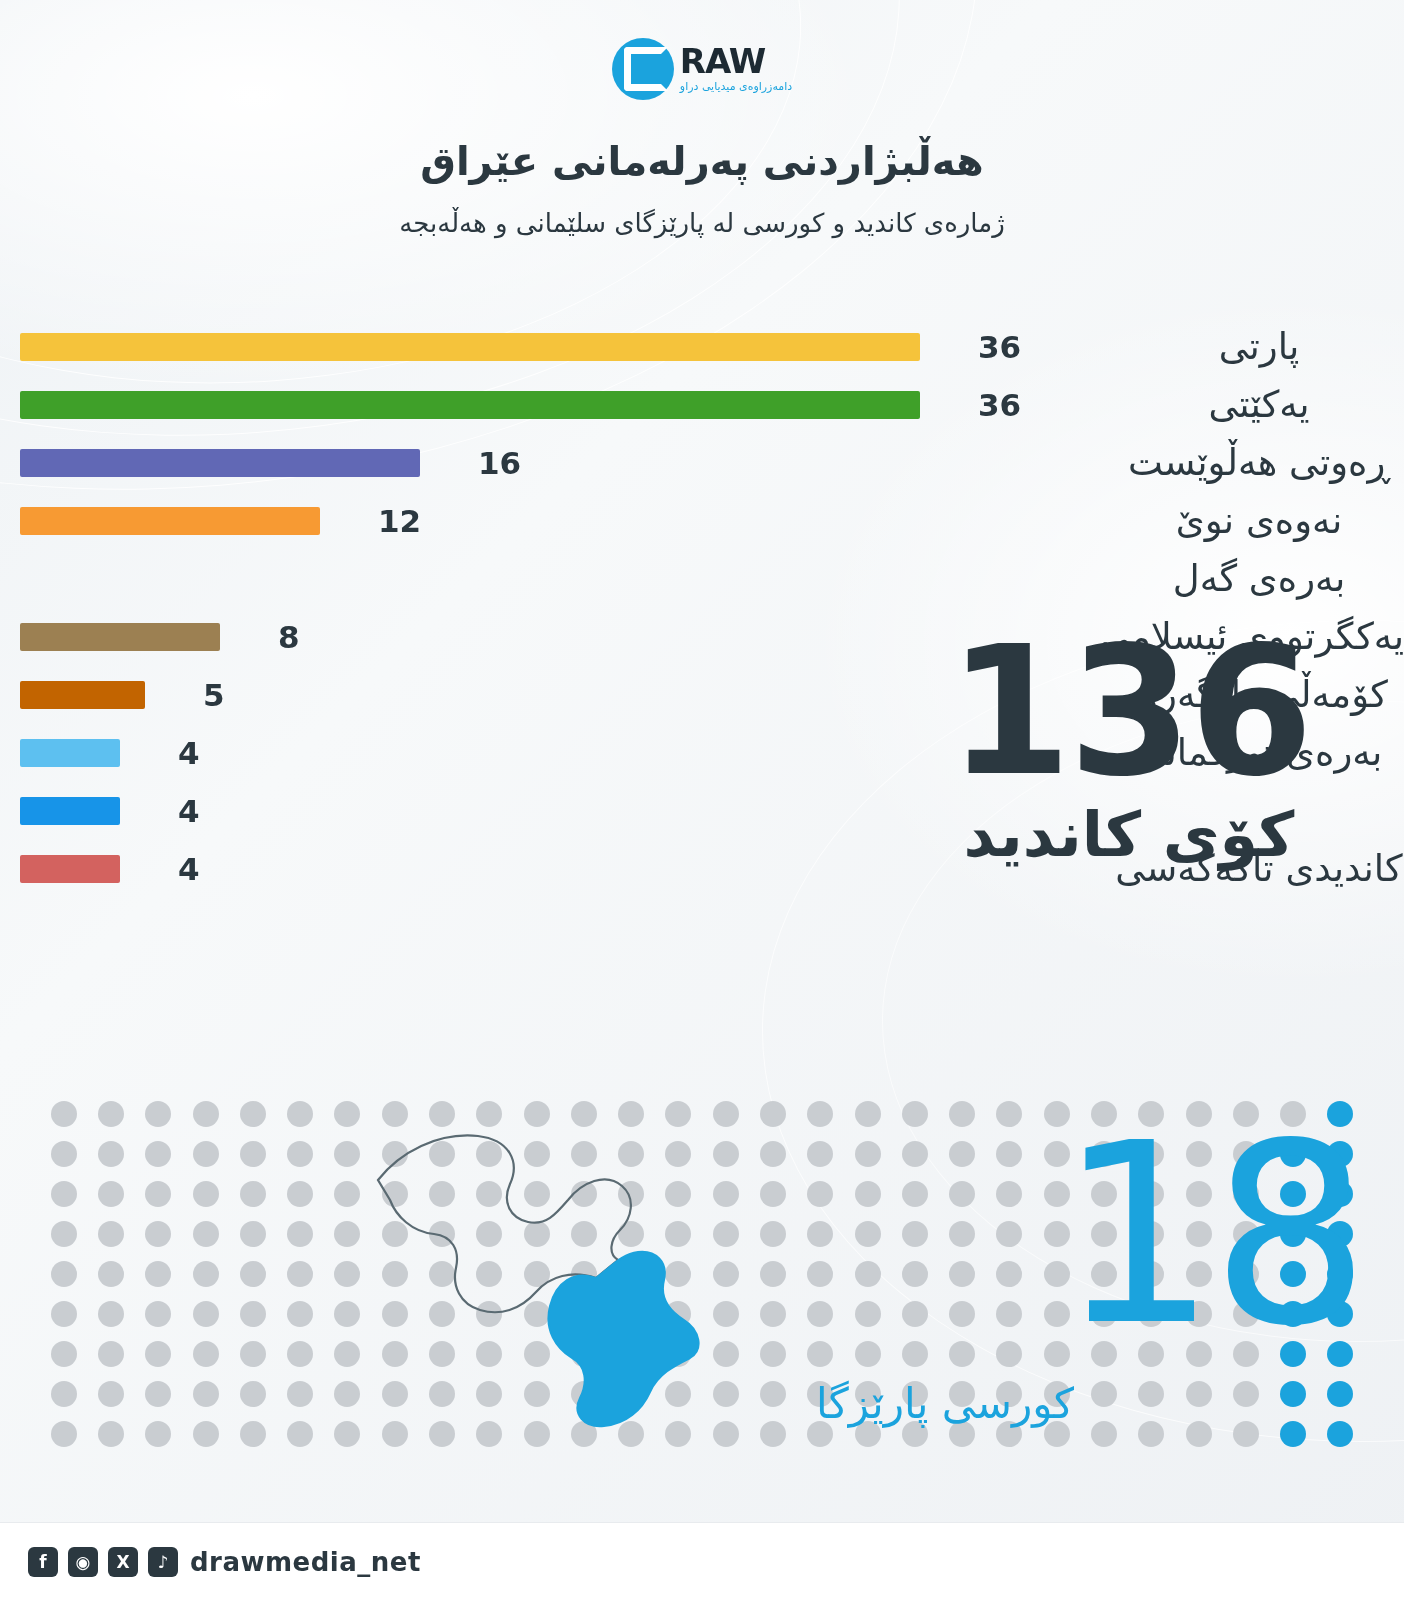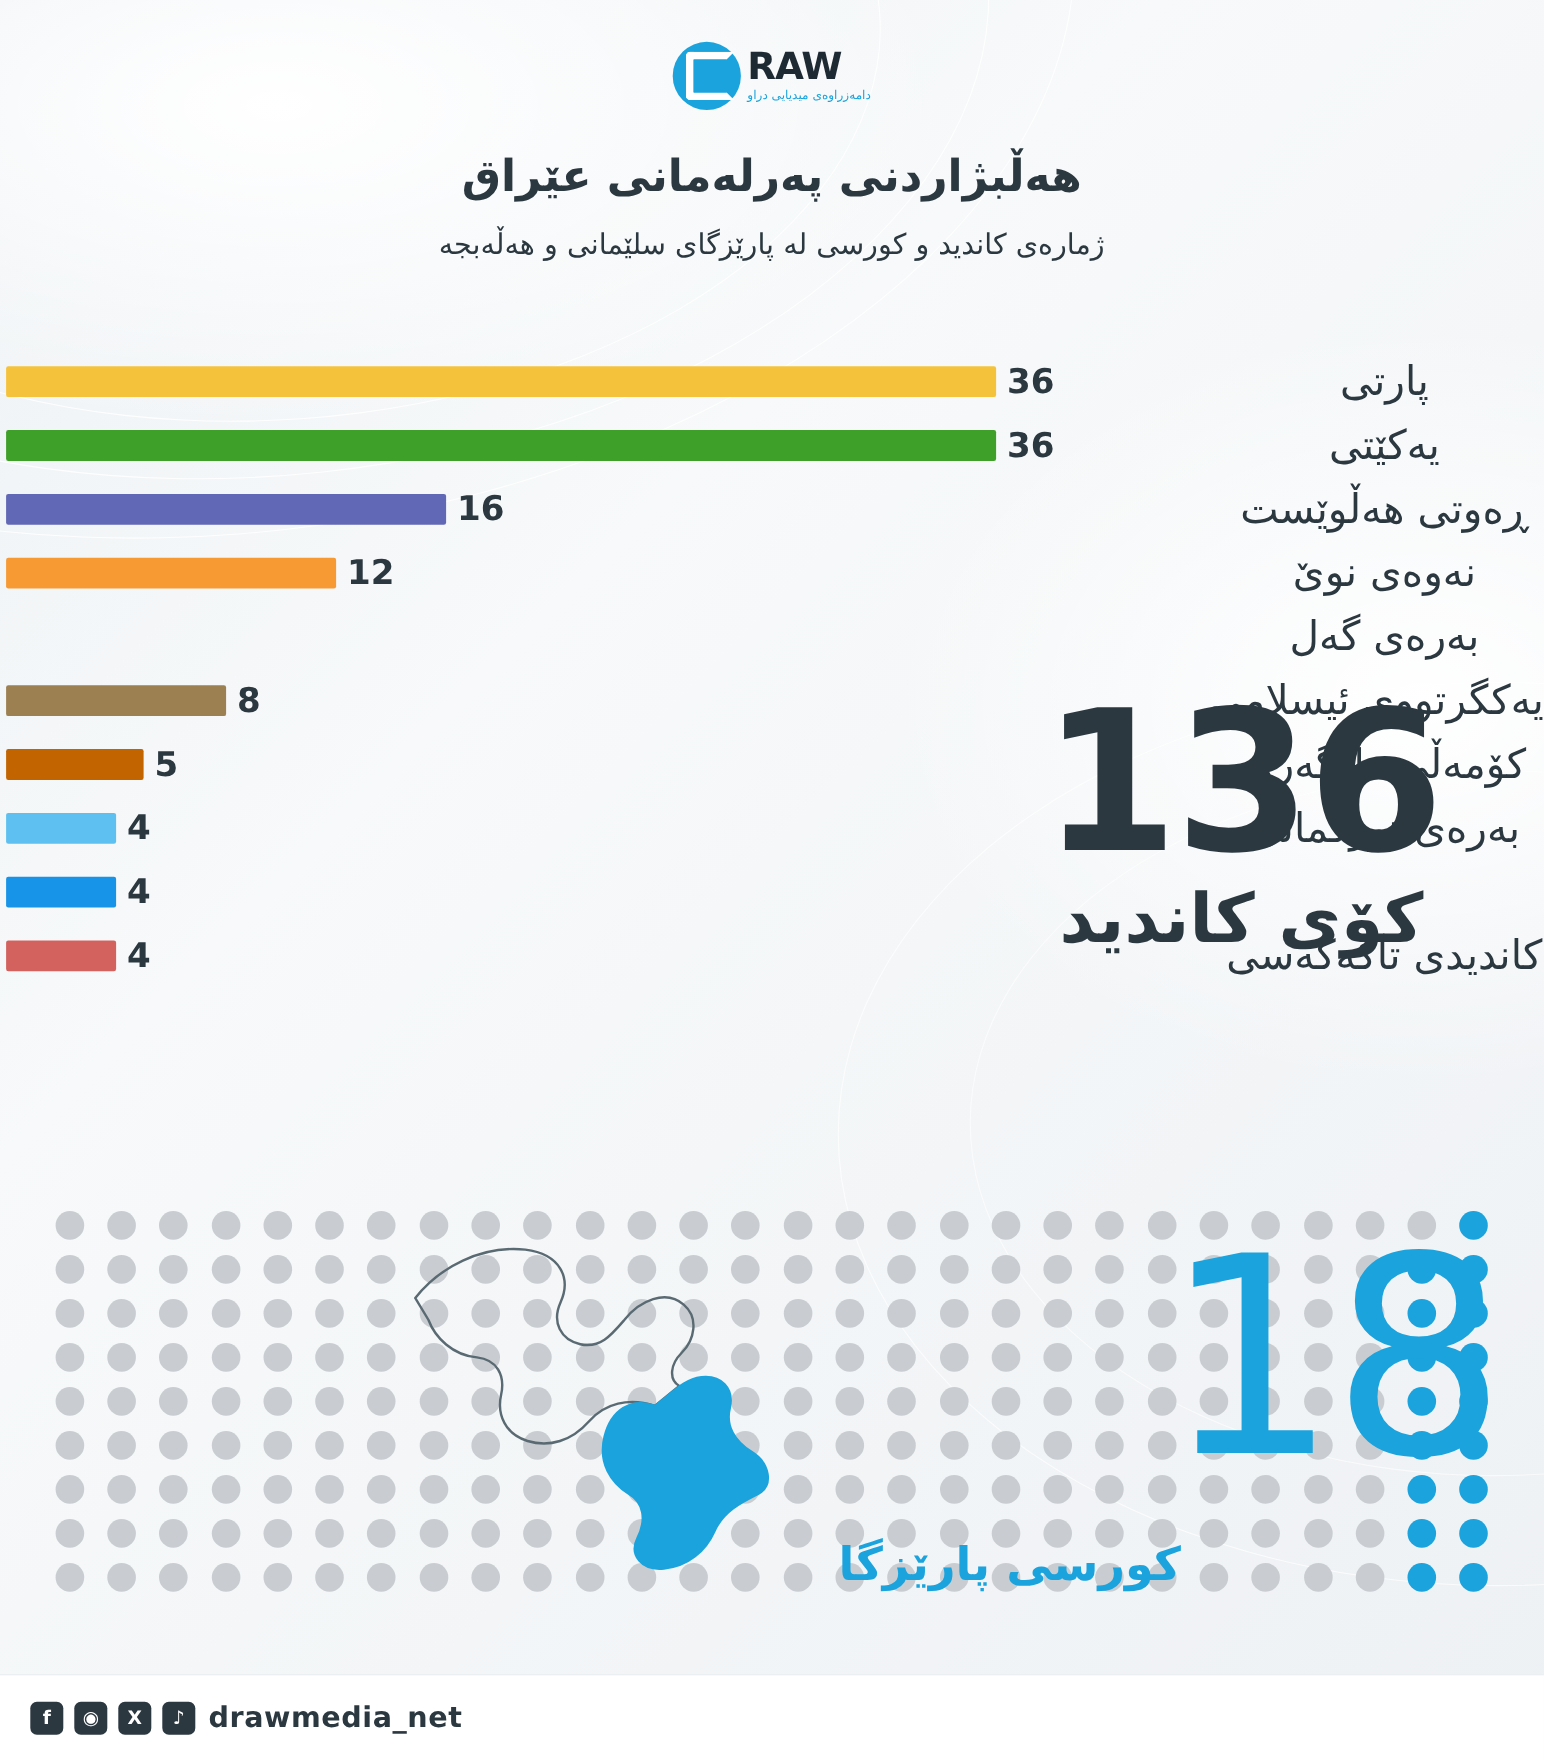--- a/index.html
+++ b/index.html
@@ -119,21 +119,22 @@
     font-size: 37px;
     color: #2b3840;
     white-space: nowrap;
     line-height: 1.15;
   }
   .row-bar-area {
     flex: 1;
     display: flex;
     align-items: center;
     direction: ltr;
-    padding-left: 6px;
+    padding-left: 20px;
+    gap: 48px;
   }
   .bar {
     height: 28px;
     border-radius: 2px;
   }
   .row-value {
     font-size: 31px;
     font-weight: bold;
     color: #2b3840;
     margin-left: 10px;
@@ -212,23 +213,23 @@
     font-size: 250px;
     font-weight: normal;
     color: #1ba3dd;
     line-height: 1;
     direction: ltr;
     letter-spacing: -6px;
   }
   .seats-caption {
     position: absolute;
     right: 290px;
-    bottom: 4px;
+    bottom: 22px;
     font-size: 42px;
-    font-weight: bold;
+    font-weight: normal;
     color: #1ba3dd;
     white-space: nowrap;
   }
 
   
   .footer {
     position: absolute;
     left: 0; bottom: 0;
     width: 1404px;
     height: 78px;

